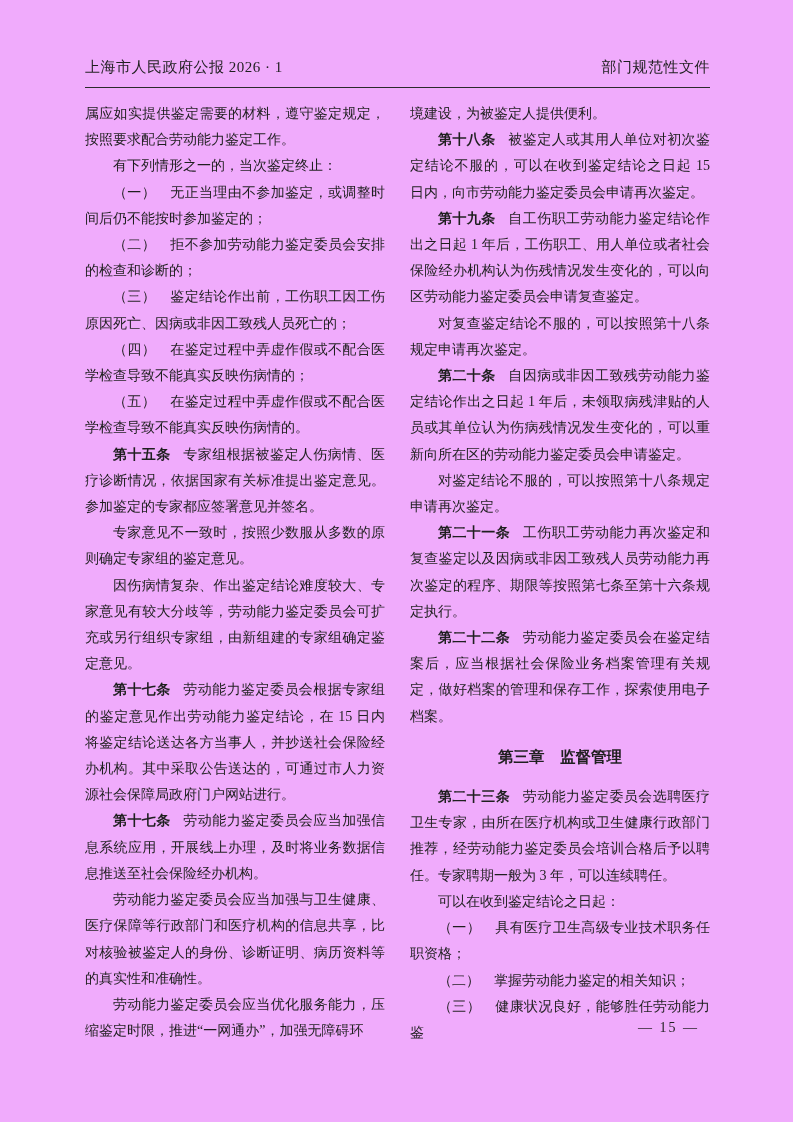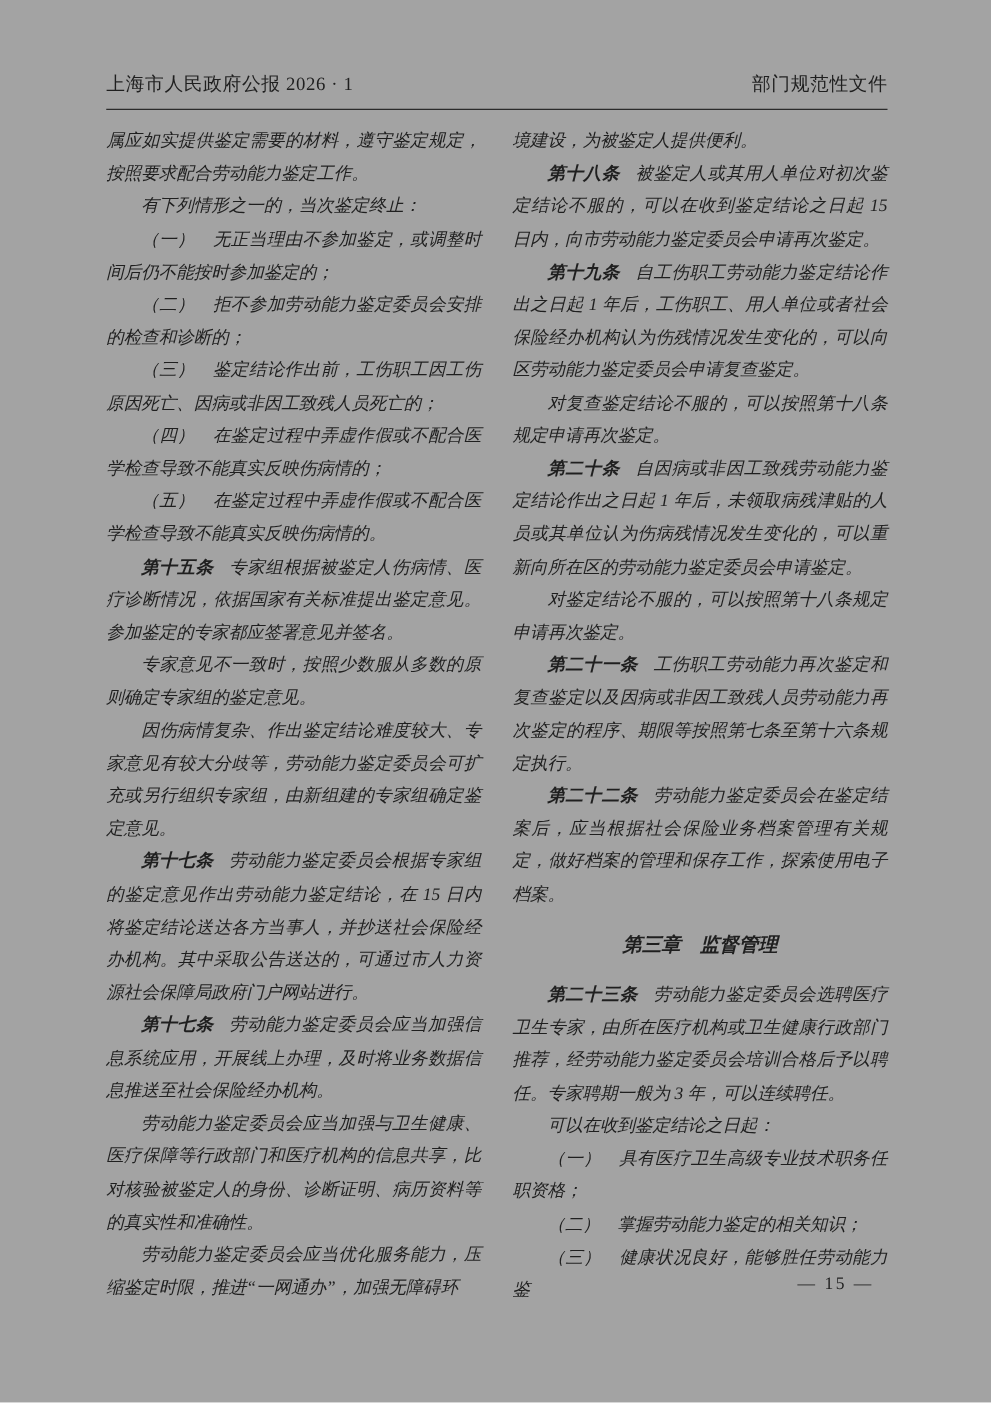--- a/index.html
+++ b/index.html
@@ -1,20 +1,20 @@
 <!DOCTYPE html>
 <html><head>
 <meta charset="utf-8">
 <style>
   html, body { margin: 0; padding: 0; background: #ffffff; }
   .page {
     position: relative;
     width: 793px;
     height: 1122px;
-    background: #a3a3a3;
+    background: #f0abfc;
     overflow: hidden;
     font-family: "Liberation Serif", "DejaVu Serif", serif;
     color: #222222;
   }
   .header {
     position: absolute;
     top: 58px;
     left: 85px;
     right: 83px;
     display: flex;
@@ -40,21 +40,21 @@
     gap: 25px;
   }
   .column {
     width: 300px;
     font-size: 14px;
     line-height: 26.2px;
     text-align: justify;
     text-justify: inter-character;
     color: #1f1f1f;
   }
-  .column p { margin: 0; font-style: italic; }
+  .column p { margin: 0; }
   .column p.indent { text-indent: 2em; }
   .article-no { font-weight: 700; margin-right: 0.9em; }
   .chapter-heading {
     text-align: center;
     font-weight: 700;
     font-size: 15.5px;
     margin: 14px 0 14px 0 !important;
     text-indent: 0 !important;
   }
   .page-number {

